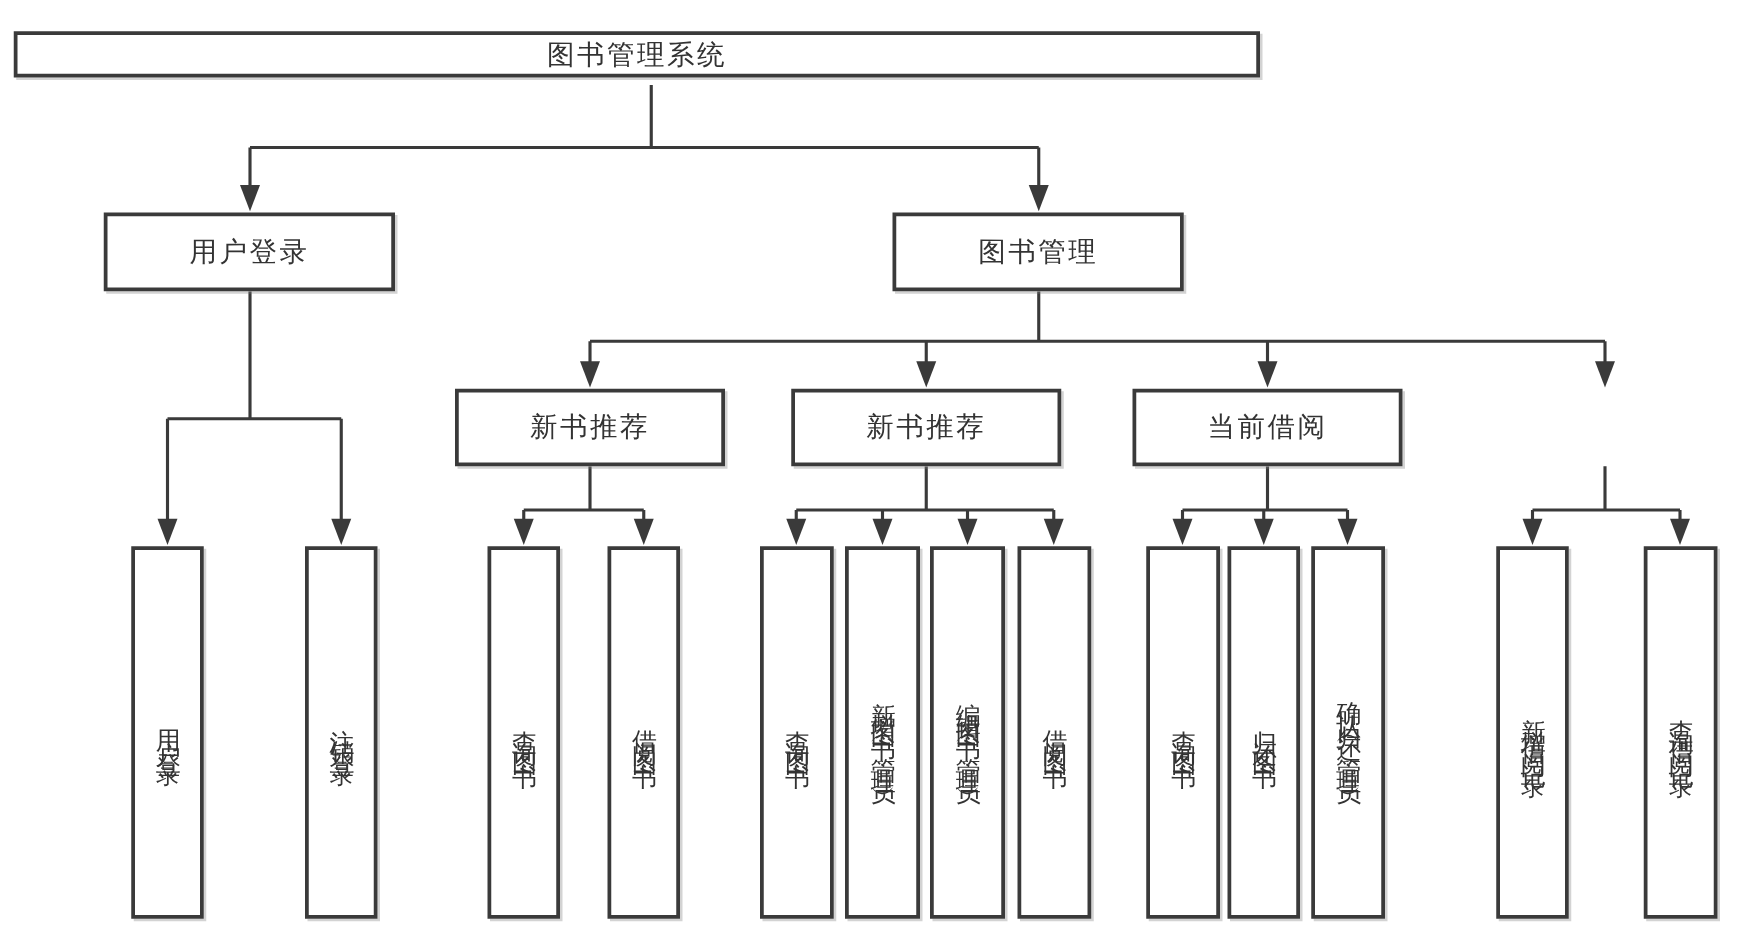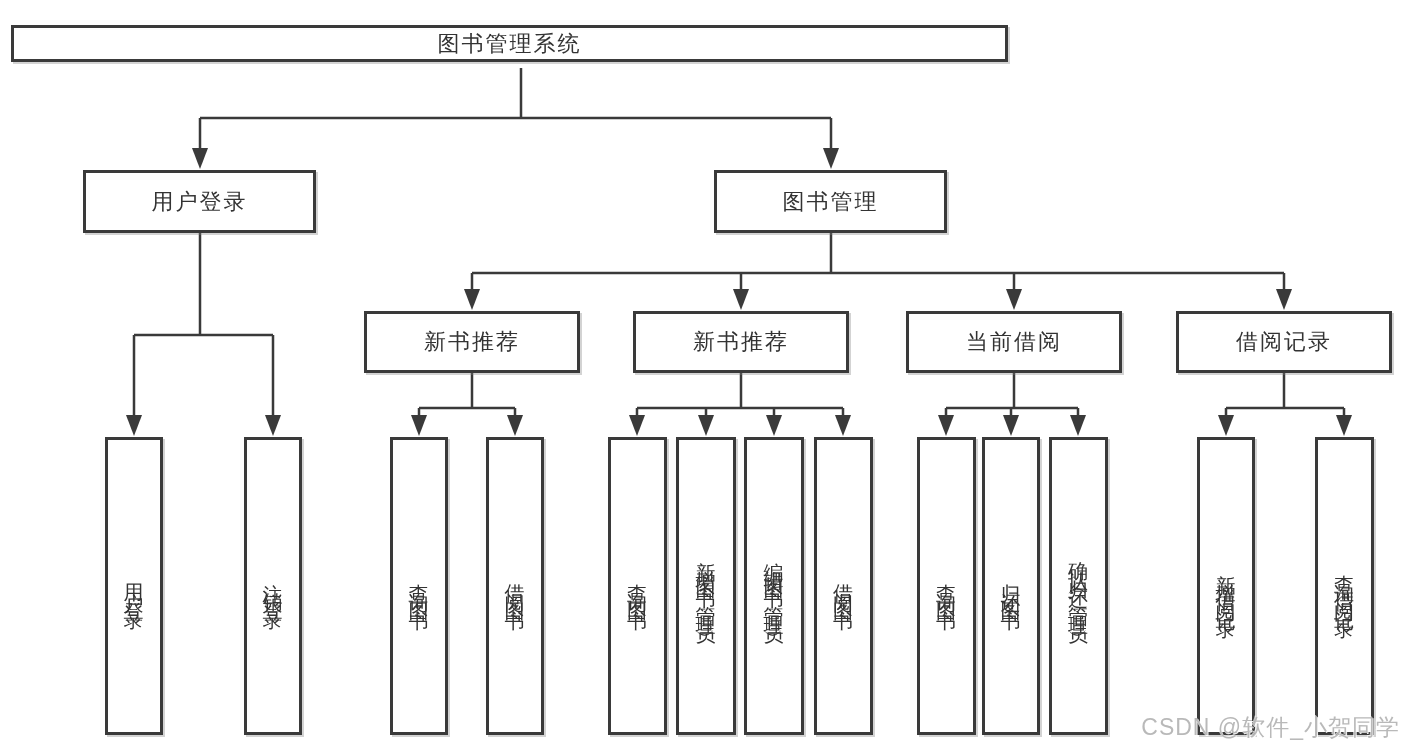--- a/index.html
+++ b/index.html
@@ -110,23 +110,20 @@
 
   <div class="box hbox" style="left:364px; top:311px; width:216px; height:62px;">
     <span class="lbl">新书推荐</span>
   </div>
   <div class="box hbox" style="left:633px; top:311px; width:216px; height:62px;">
     <span class="lbl">新书推荐</span>
   </div>
   <div class="box hbox" style="left:906px; top:311px; width:216px; height:62px;font-family:Liberation Serif, serif;">
     <span class="lbl">当前借阅</span>
   </div>
-  <div class="box hbox" style="left:1176px; top:311px; width:216px; height:62px;">
-    <span class="lbl">借阅记录</span>
-  </div>
 
   <div class="box vbox" style="left:105px; top:437px; width:58px; height:298px;">
     <span class="lbl">用户登录</span>
   </div>
   <div class="box vbox" style="left:244px; top:437px; width:58px; height:298px;">
     <span class="lbl">注销登录</span>
   </div>
 
   <div class="box vbox" style="left:390px; top:437px; width:58px; height:298px;">
     <span class="lbl">查询图书</span>
@@ -158,15 +155,14 @@
     <span class="lbl">确认归还（管理员）</span>
   </div>
 
   <div class="box vbox" style="left:1197px; top:437px; width:58px; height:298px;">
     <span class="lbl">新增借阅记录</span>
   </div>
   <div class="box vbox" style="left:1315px; top:437px; width:59px; height:298px;">
     <span class="lbl">查询借阅记录</span>
   </div>
 
-  <div class="watermark">CSDN @软件_小贺同学</div>
 
 </div>
 
 </body></html>

